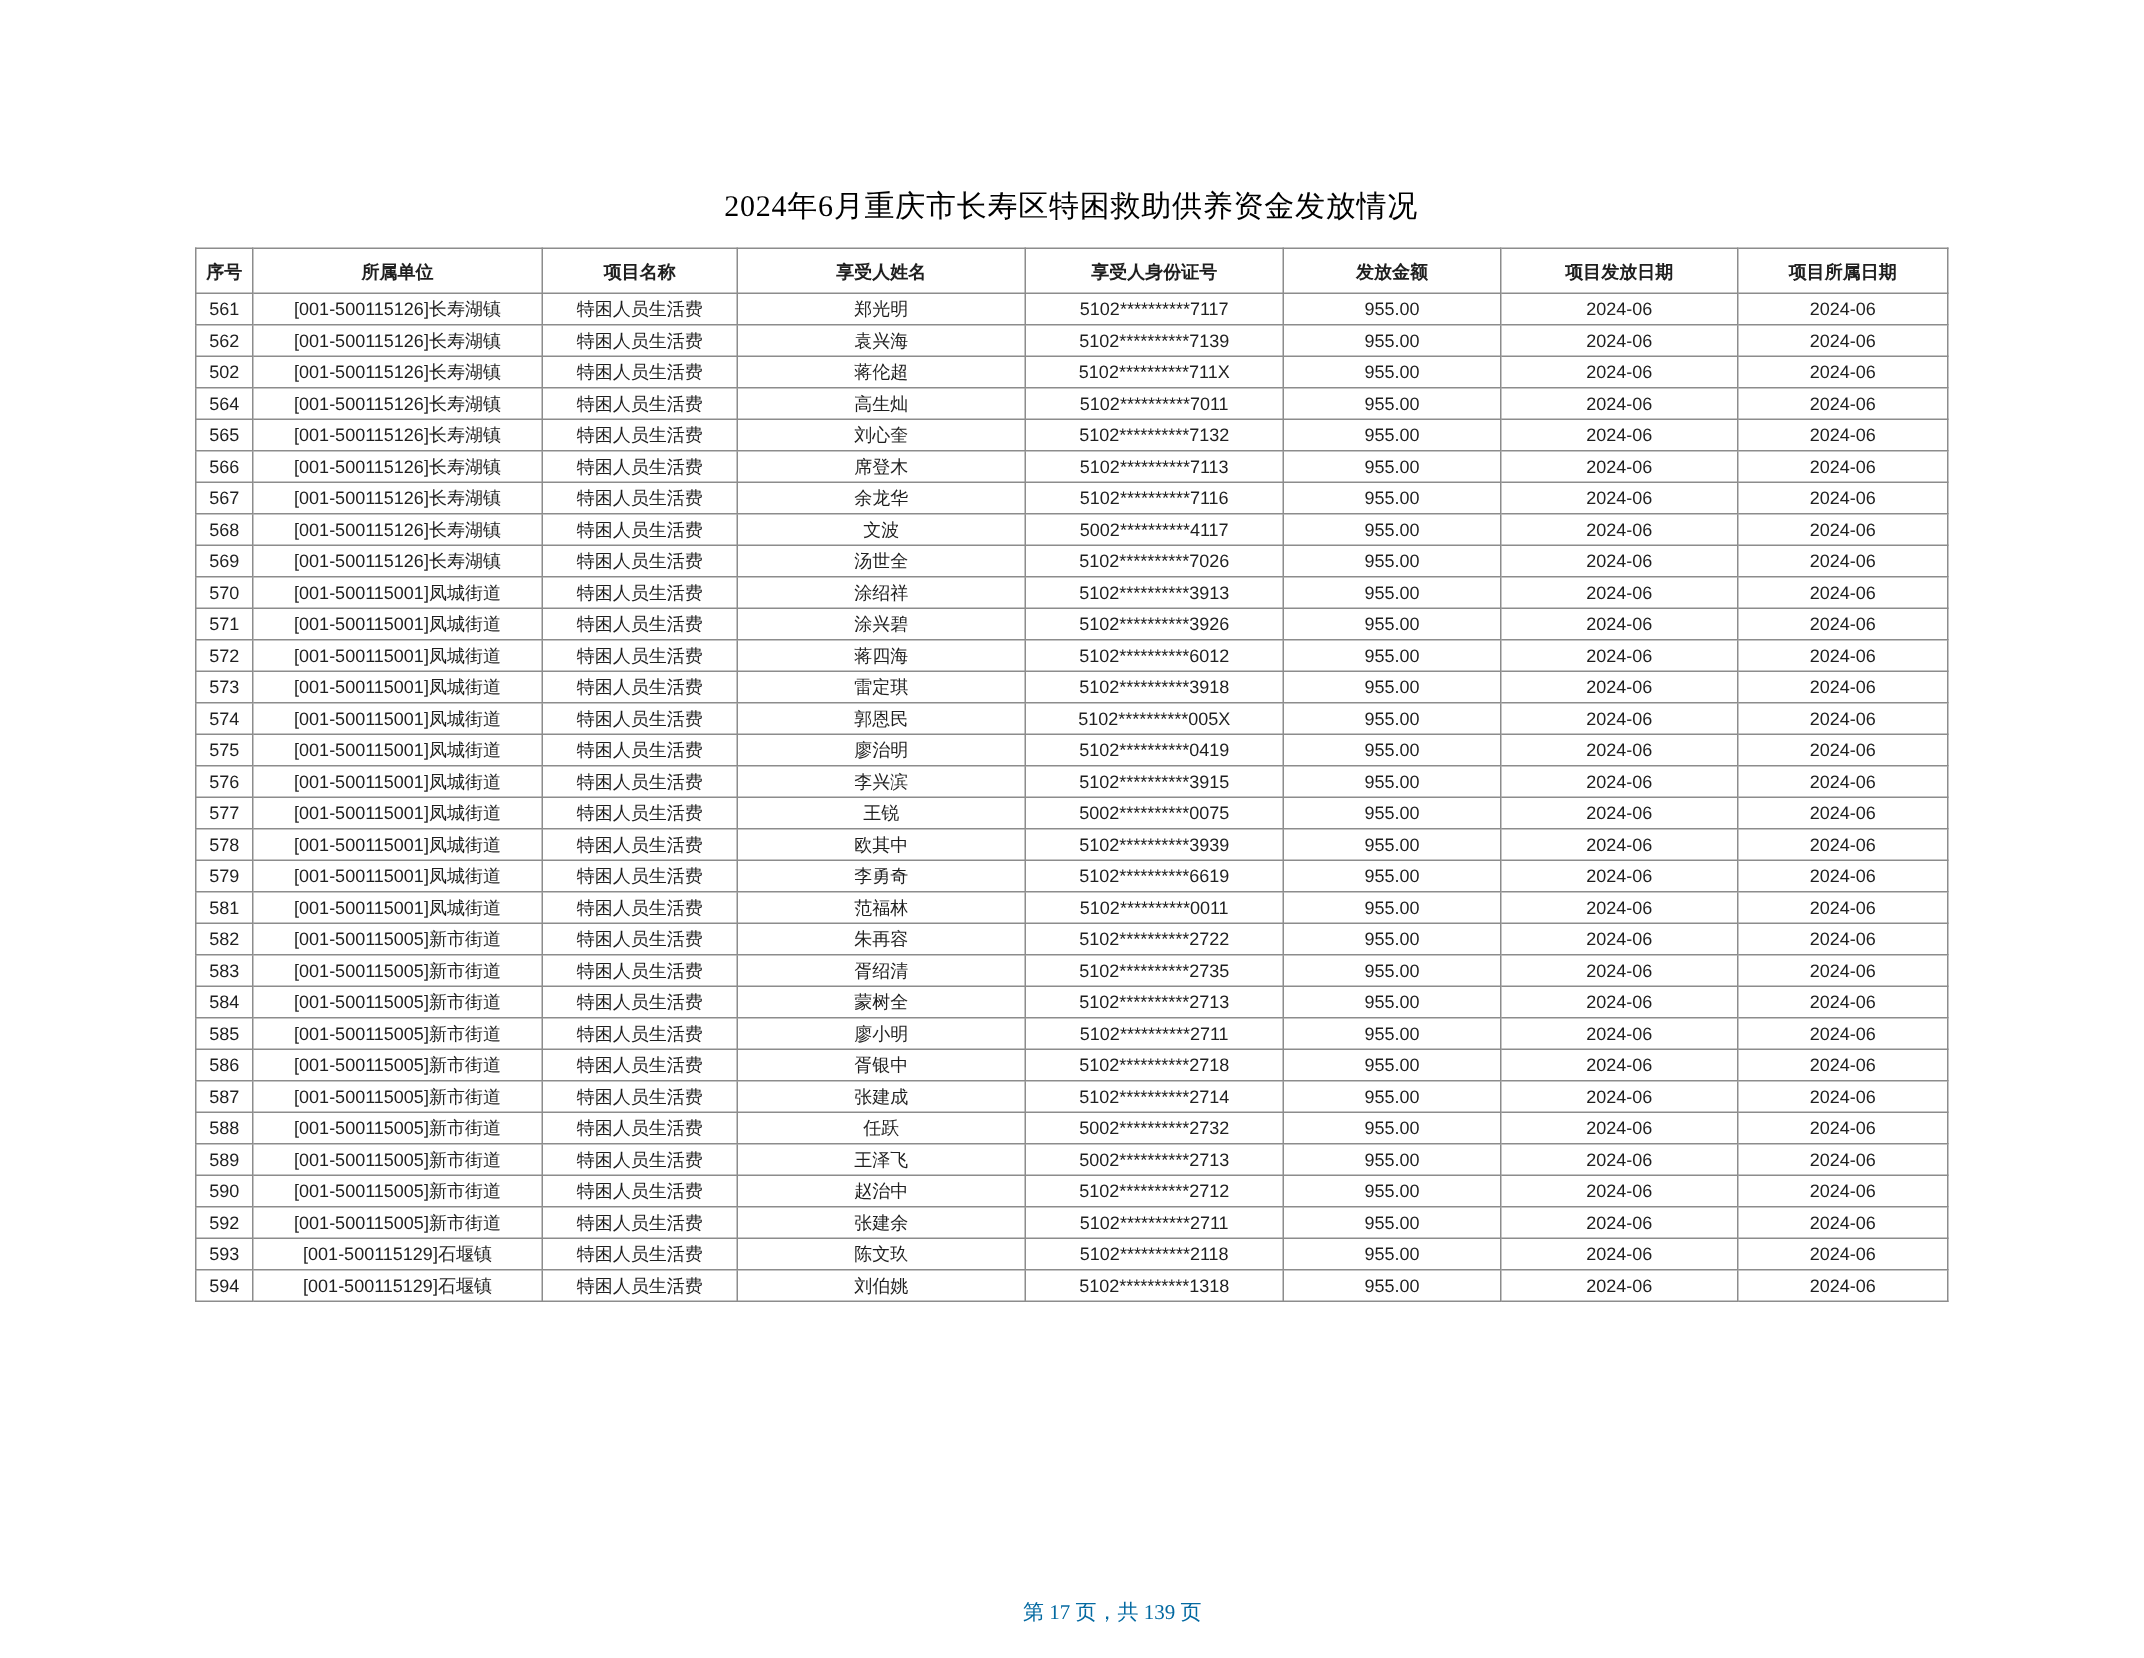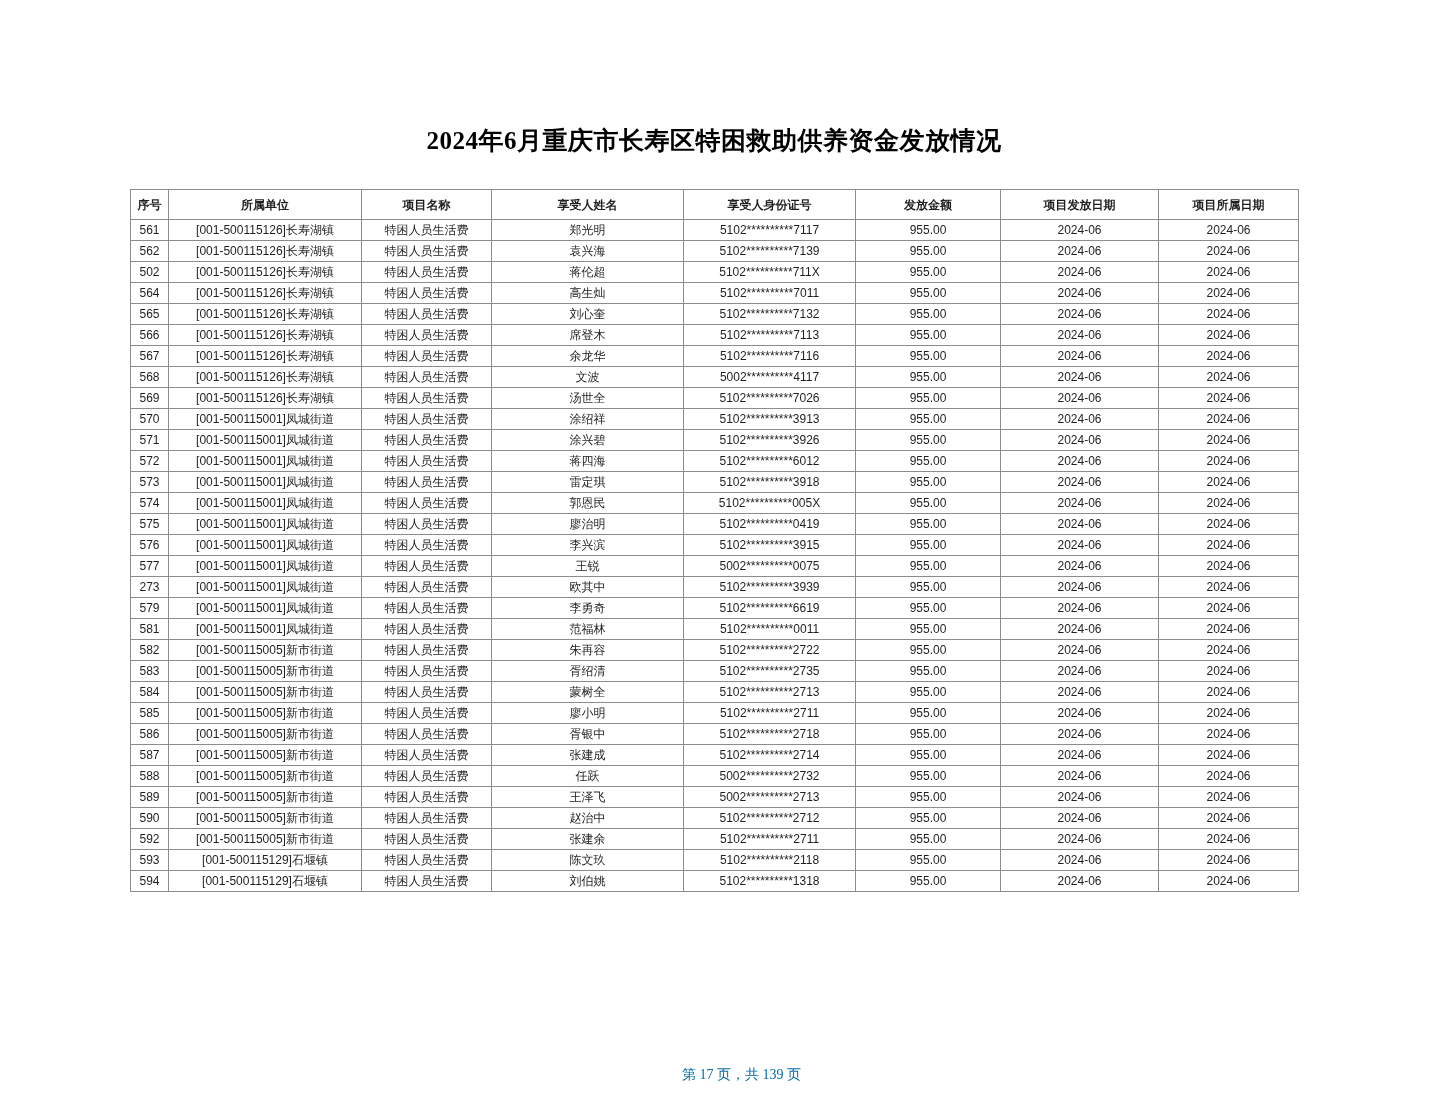--- a/index.html
+++ b/index.html
@@ -15,37 +15,36 @@
     background: #ffffff;
     overflow: hidden;
   }
   .doc-title {
     position: absolute;
     top: 124px;
     left: 130px;
     width: 1168px;
     text-align: center;
     font-family: "Liberation Serif", serif;
-    font-size: 25px;
-    font-weight: 700;
+    font-size: 20px;
+    font-weight: 400;
     color: #000000;
     letter-spacing: 0.5px;
     white-space: nowrap;
   }
   .table-wrap {
     position: absolute;
     top: 165px;
     left: 130px;
     width: 1168px;
   }
   table.data-table {
     width: 1168px;
     border-collapse: collapse;
     table-layout: fixed;
-    margin-top: 24px;
   }
   .data-table th, .data-table td {
     border: 1px solid #8c8c8c;
     text-align: center;
     vertical-align: middle;
     padding: 0 2px;
     color: #1f1f1f;
     font-size: 12px;
     line-height: 1;
     overflow: hidden;
@@ -276,21 +275,21 @@
             <td>577</td>
             <td>[001-500115001]凤城街道</td>
             <td>特困人员生活费</td>
             <td>王锐</td>
             <td>5002**********0075</td>
             <td>955.00</td>
             <td>2024-06</td>
             <td>2024-06</td>
           </tr>
           <tr>
-            <td>273</td>
+            <td>578</td>
             <td>[001-500115001]凤城街道</td>
             <td>特困人员生活费</td>
             <td>欧其中</td>
             <td>5102**********3939</td>
             <td>955.00</td>
             <td>2024-06</td>
             <td>2024-06</td>
           </tr>
           <tr>
             <td>579</td>

